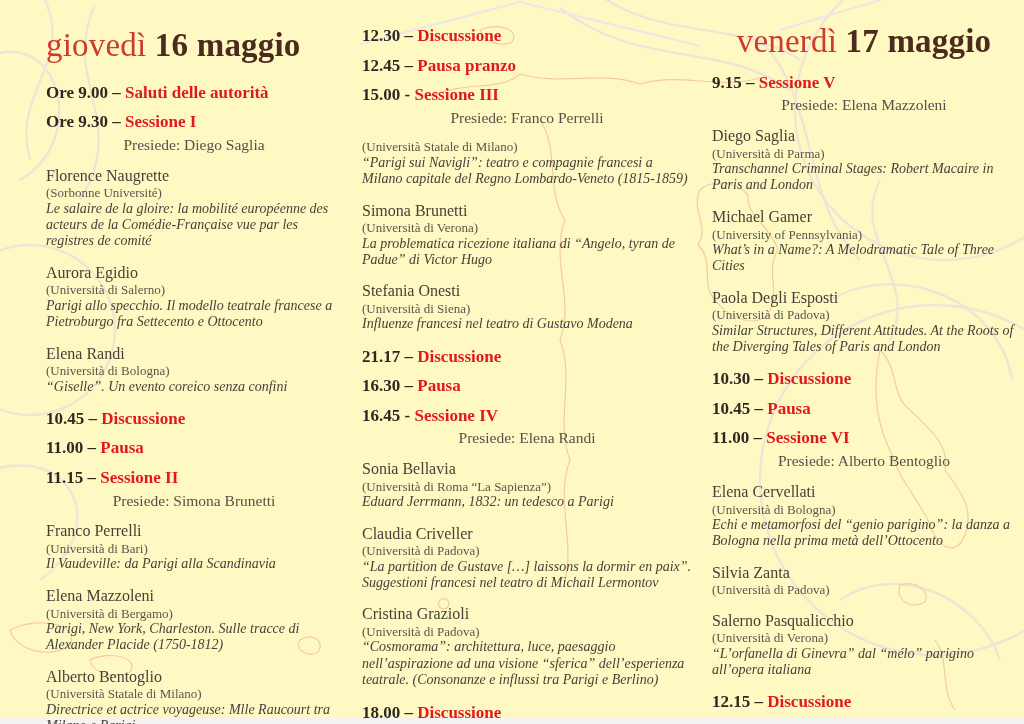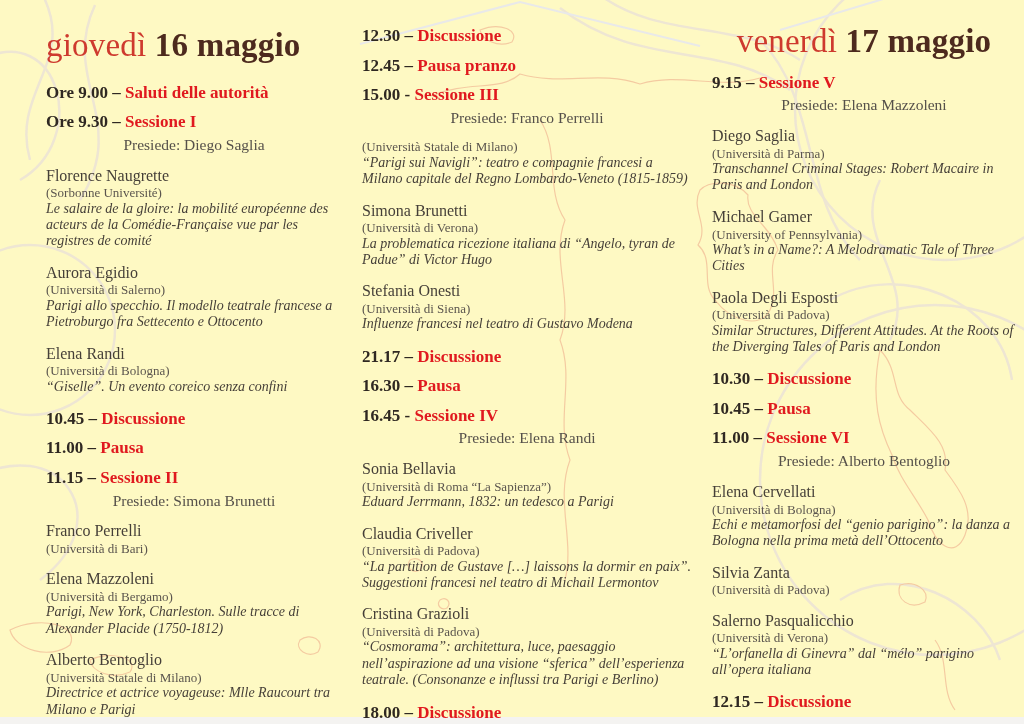--- a/index.html
+++ b/index.html
@@ -92,20 +92,21 @@
             <div class="talk-affil">(Università di Bologna)</div>
             <div class="talk-title">“Giselle”. Un evento coreico senza confini</div>
           </div>
           <div class="slot"><span class="slot-time">10.45 – </span><span class="slot-label">Discussione</span></div>
           <div class="slot"><span class="slot-time">11.00 – </span><span class="slot-label">Pausa</span></div>
           <div class="slot"><span class="slot-time">11.15 – </span><span class="slot-label">Sessione II</span></div>
           <div class="chair">Presiede: Simona Brunetti</div>
           <div class="talk">
             <div class="talk-name">Franco Perrelli</div>
             <div class="talk-affil">(Università di Bari)</div>
+            <div class="talk-title">Il Vaudeville: da Parigi alla Scandinavia</div>
           </div>
           <div class="talk">
             <div class="talk-name">Elena Mazzoleni</div>
             <div class="talk-affil">(Università di Bergamo)</div>
             <div class="talk-title">Parigi, New York, Charleston. Sulle tracce di Alexander Placide (1750-1812)</div>
           </div>
           <div class="talk">
             <div class="talk-name">Alberto Bentoglio</div>
             <div class="talk-affil">(Università Statale di Milano)</div>
             <div class="talk-title">Directrice et actrice voyageuse: Mlle Raucourt tra Milano e Parigi</div>

